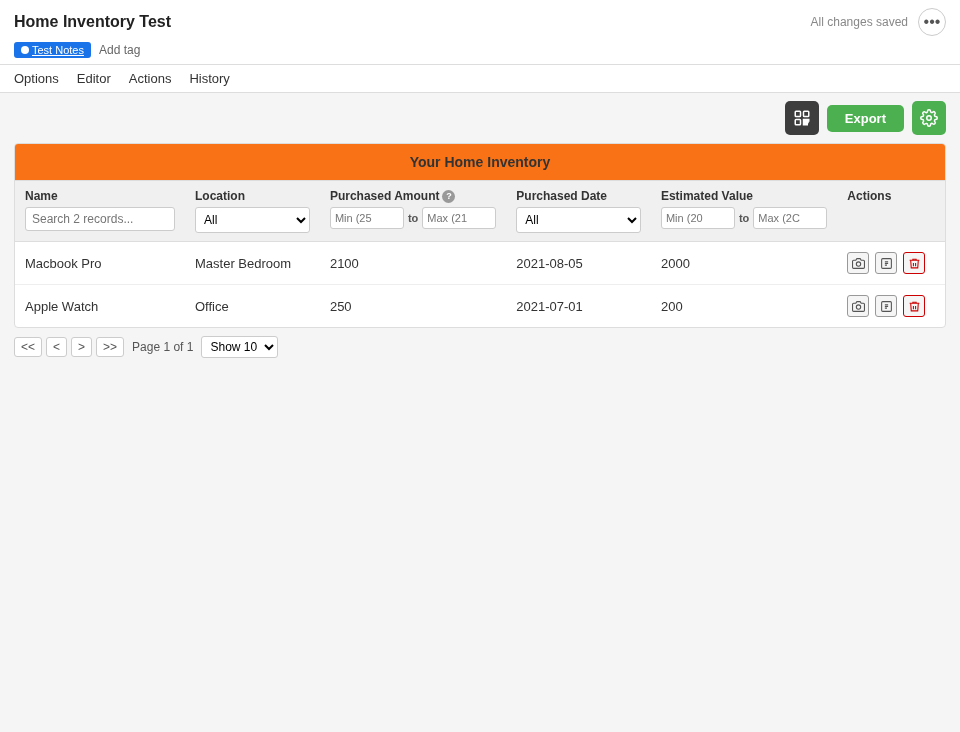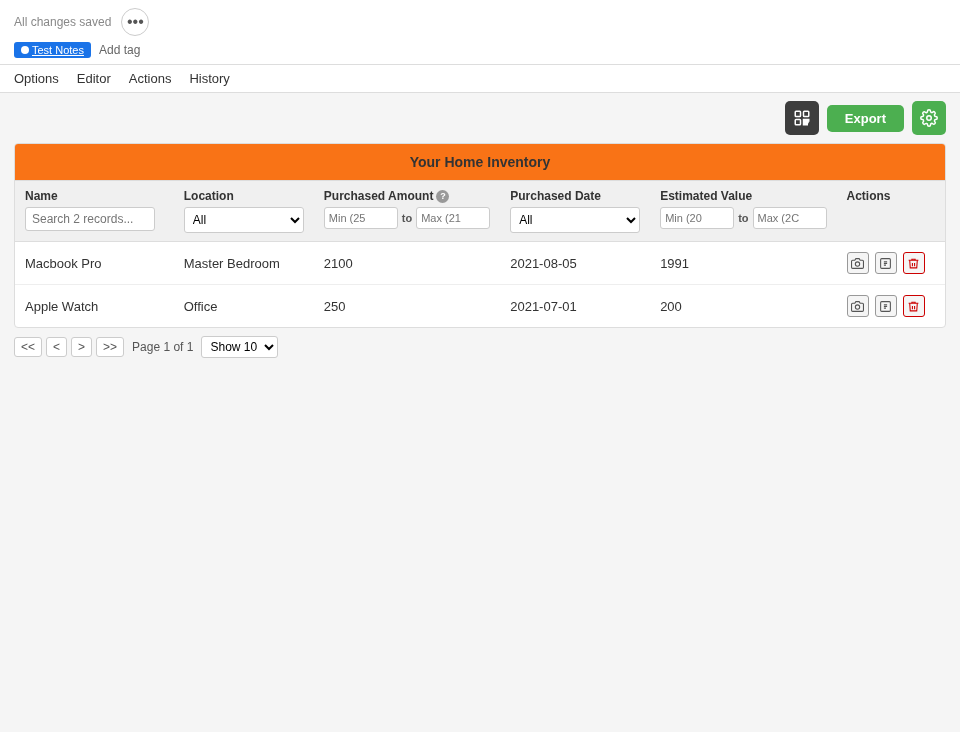--- a/index.html
+++ b/index.html
@@ -165,21 +165,21 @@
     td {
       padding: 10px 10px;
       font-size: 13px;
       color: #333;
       border-bottom: 1px solid #eee;
       vertical-align: middle;
     }
     tr:last-child td { border-bottom: none; }
 
     .search-input {
-      width: 130px;
+      width: 150px;
       padding: 4px 6px;
       border: 1px solid #ccc;
       border-radius: 3px;
       font-size: 12px;
       margin-top: 4px;
     }
     .filter-select {
       width: 100%;
       padding: 4px 4px;
       border: 1px solid #ccc;
@@ -279,20 +279,21 @@
       display: inline-flex;
       align-items: center;
       justify-content: center;
     }
   </style>
 </head>
 <body>
 
 <div class="top-bar">
   <div class="top-bar-row1">
+    <span class="page-title">Home Inventory Test</span>
     <div class="top-right">
       <span class="all-changes-saved">All changes saved</span>
       <button class="more-btn">•••</button>
     </div>
   </div>
   <div class="tag-row">
     <span class="tag-badge">
       <span class="tag-dot"></span>
       <span>Test Notes</span>
     </span>
@@ -381,21 +382,21 @@
           <span>Actions</span>
         </th>
       </tr>
     </thead>
     <tbody id="table-body">
     <tr>
     <td>Macbook Pro</td>
     <td>Master Bedroom</td>
     <td>2100</td>
     <td>2021-08-05</td>
-    <td>1991</td>
+    <td>2000</td>
     <td>
       <div class="action-icons">
         <button class="action-icon" title="Photo">
           <svg width="13" height="13" viewBox="0 0 24 24" fill="none" stroke="currentColor" stroke-width="2">
             <path d="M23 19a2 2 0 0 1-2 2H3a2 2 0 0 1-2-2V8a2 2 0 0 1 2-2h4l2-3h6l2 3h4a2 2 0 0 1 2 2z"></path>
             <circle cx="12" cy="13" r="4"></circle>
           </svg>
         </button>
         <button class="action-icon" title="Edit">
           <svg width="13" height="13" viewBox="0 0 24 24" fill="none" stroke="currentColor" stroke-width="2">

